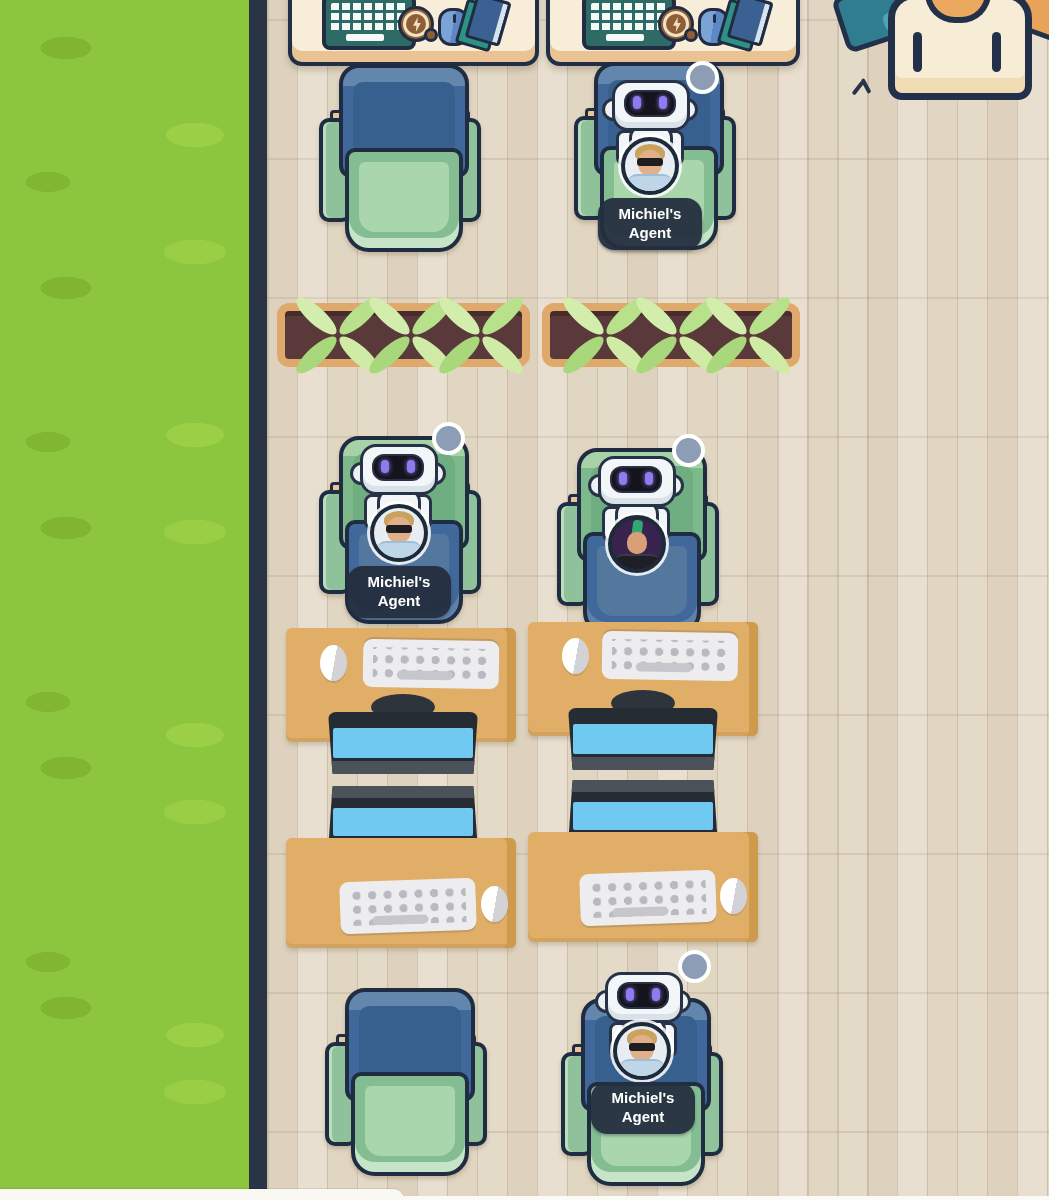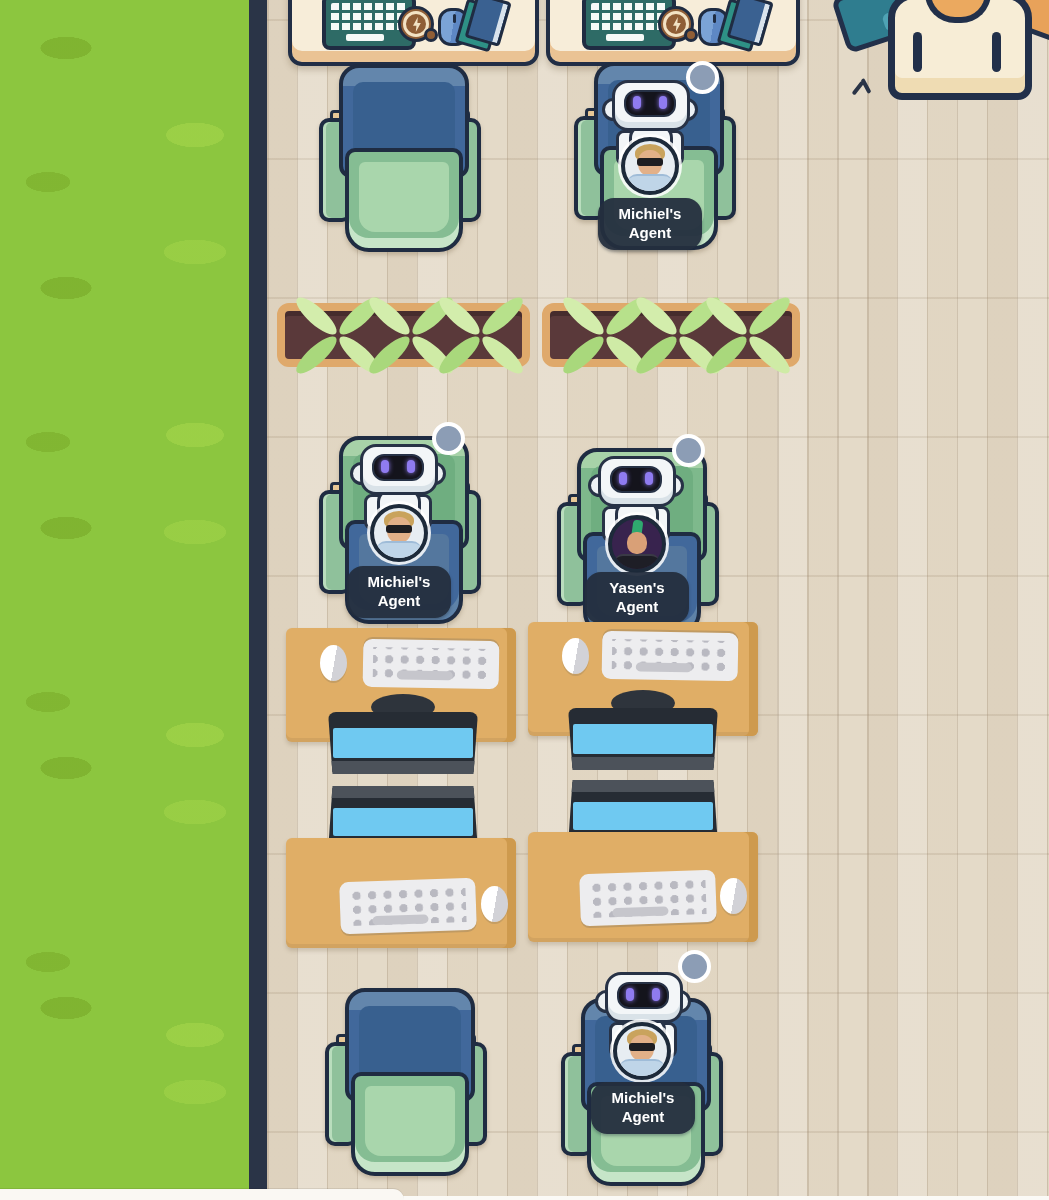--- a/index.html
+++ b/index.html
@@ -321,21 +321,20 @@
             <i class="eye l"></i>
             <i class="eye r"></i>
           </div>
         </div>
     </div>
     <div class="avatar punk" style="left:43px;top:77px;">
       <div class="hawk"></div>
         <div class="face"></div>
         <div class="jacket"></div>
     </div>
-    <div class="agent-label" style="left:20px;top:134px;">Yasen's Agent</div>
     <div class="status-dot" style="left:107px;top:-4px;"></div>
   </div>
 
   <div class="desk-tan" style="left:286px;top:628px;width:230px;height:114px;">
     <div class="mouse-gray" style="left:34px;top:17px;"></div>
     <div class="kb-gray space-top" style="left:77px;top:12px;width:136px;height:48px;transform:rotate(181deg);">
       <div class="dots"></div>
         <div class="space"></div>
     </div>
   </div>

